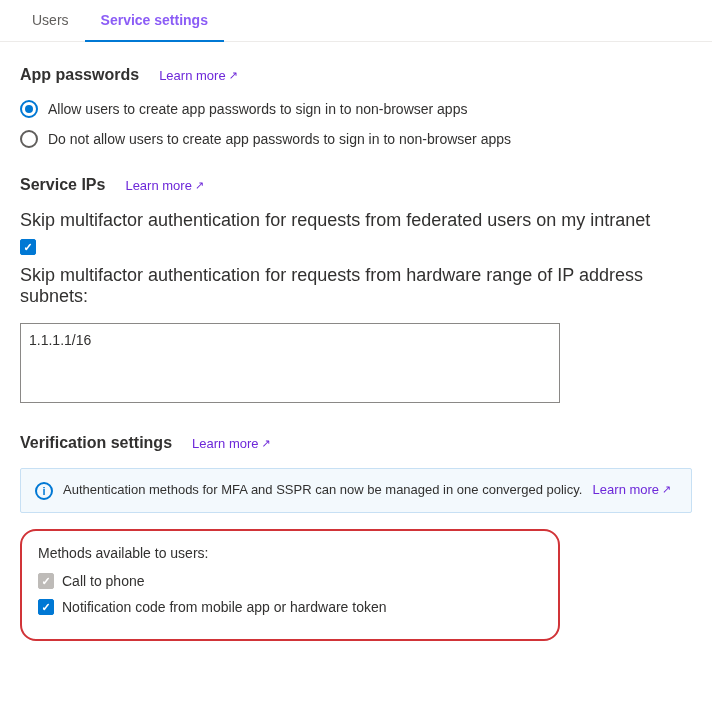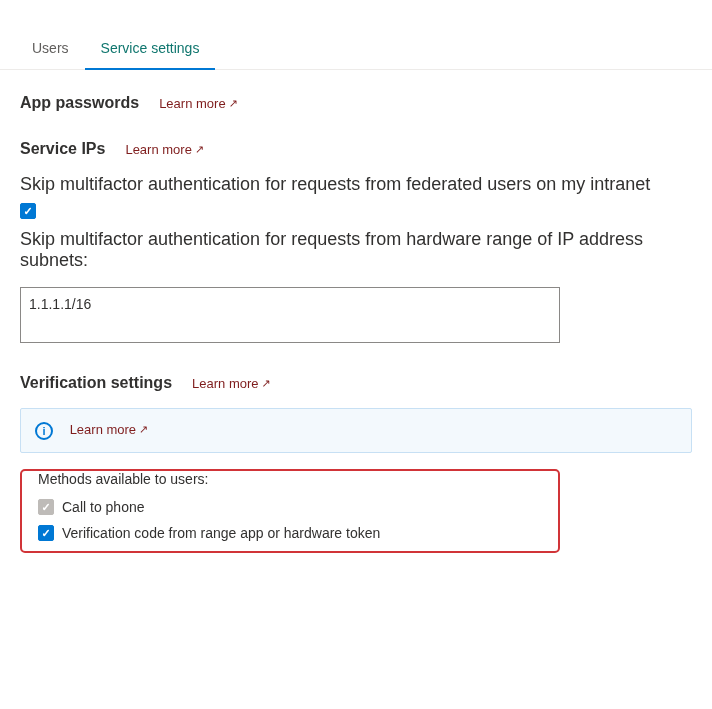--- a/index.html
+++ b/index.html
@@ -17,27 +17,26 @@
       padding: 0 16px;
     }
 
     .tab {
       padding: 12px 16px;
       cursor: pointer;
       font-size: 14px;
       color: #605e5c;
       border-bottom: 2px solid transparent;
       margin-bottom: -1px;
-      margin-top: 28px;
     }
 
     .tab.active {
-      color: #0f766e;
+      color: #8b5cf6;
       border-bottom: 2px solid #0078d4;
-      font-weight: 400;
+      font-weight: 700;
     }
 
     .content {
       padding: 24px 20px;
     }
 
     .section {
       margin-bottom: 28px;
     }
 
@@ -47,21 +46,21 @@
       color: #323130;
       display: flex;
       align-items: center;
       gap: 20px;
       margin-bottom: 16px;
     }
 
     .learn-more {
       font-size: 13px;
       font-weight: 400;
-      color: #7f1d1d;
+      color: #6d28d9;
       text-decoration: none;
       display: inline-flex;
       align-items: center;
       gap: 3px;
       cursor: pointer;
     }
 
     .external-icon {
       font-size: 11px;
     }
@@ -147,21 +146,21 @@
     }
 
     .checkbox-label {
       font-size: 14px;
       color: #323130;
     }
 
     .ip-textarea {
       width: 100%;
       max-width: 540px;
-      height: 56px;
+      height: 80px;
       border: 1px solid #8a8886;
       padding: 8px;
       font-size: 14px;
       font-family: 'Segoe UI', Arial, sans-serif;
       color: #323130;
       resize: none;
       outline: none;
       margin-top: 8px;
     }
 
@@ -198,22 +197,22 @@
     }
 
     .info-text {
       font-size: 13px;
       color: #323130;
       line-height: 1.4;
     }
 
     .methods-box {
       border: 2px solid #d13438;
-      border-radius: 5px;
-      padding: 0 16px;
+      border-radius: 16px;
+      padding: 14px 16px;
       max-width: 540px;
     }
 
     .methods-title {
       font-size: 14px;
       font-weight: 400;
       color: #323130;
       margin-bottom: 12px;
     }
   </style>
@@ -229,20 +228,30 @@
 
   <div class="section">
     <div class="section-title">
       <span>App passwords</span>
       <a class="learn-more" href="#">
         <span>Learn more</span>
         <span class="external-icon">↗</span>
       </a>
     </div>
 
+    <div class="radio-group">
+      <label class="radio-item">
+        <div class="radio-circle selected"></div>
+        <span>Allow users to create app passwords to sign in to non-browser apps</span>
+      </label>
+      <label class="radio-item">
+        <div class="radio-circle"></div>
+        <span>Do not allow users to create app passwords to sign in to non-browser apps</span>
+      </label>
+    </div>
   </div>
 
   <div class="section">
     <div class="section-title">
       <span>Service IPs</span>
       <a class="learn-more" href="#">
         <span>Learn more</span>
         <span class="external-icon">↗</span>
       </a>
     </div>
@@ -263,37 +272,38 @@
       <span>Verification settings</span>
       <a class="learn-more" href="#">
         <span>Learn more</span>
         <span class="external-icon">↗</span>
       </a>
     </div>
 
     <div class="info-banner">
       <div class="info-icon">i</div>
       <span class="info-text">
+        <span>Authentication methods for MFA and SSPR can now be managed in one converged policy.</span>
         <a class="learn-more" href="#" style="display:inline-flex;">
           &nbsp;<span>Learn more</span>
           <span class="external-icon">↗</span>
         </a>
       </span>
     </div>
 
     <div class="methods-box">
       <p class="methods-title">Methods available to users:</p>
 
       <label class="checkbox-item">
         <div class="checkbox gray"></div>
         <span class="checkbox-label">Call to phone</span>
       </label>
 
 
 
       <label class="checkbox-item">
         <div class="checkbox checked"></div>
-        <span class="checkbox-label">Verification code from range app or hardware token</span>
+        <span class="checkbox-label">Notification code from mobile app or hardware token</span>
       </label>
     </div>
   </div>
 
 </div>
 
 </body></html>

